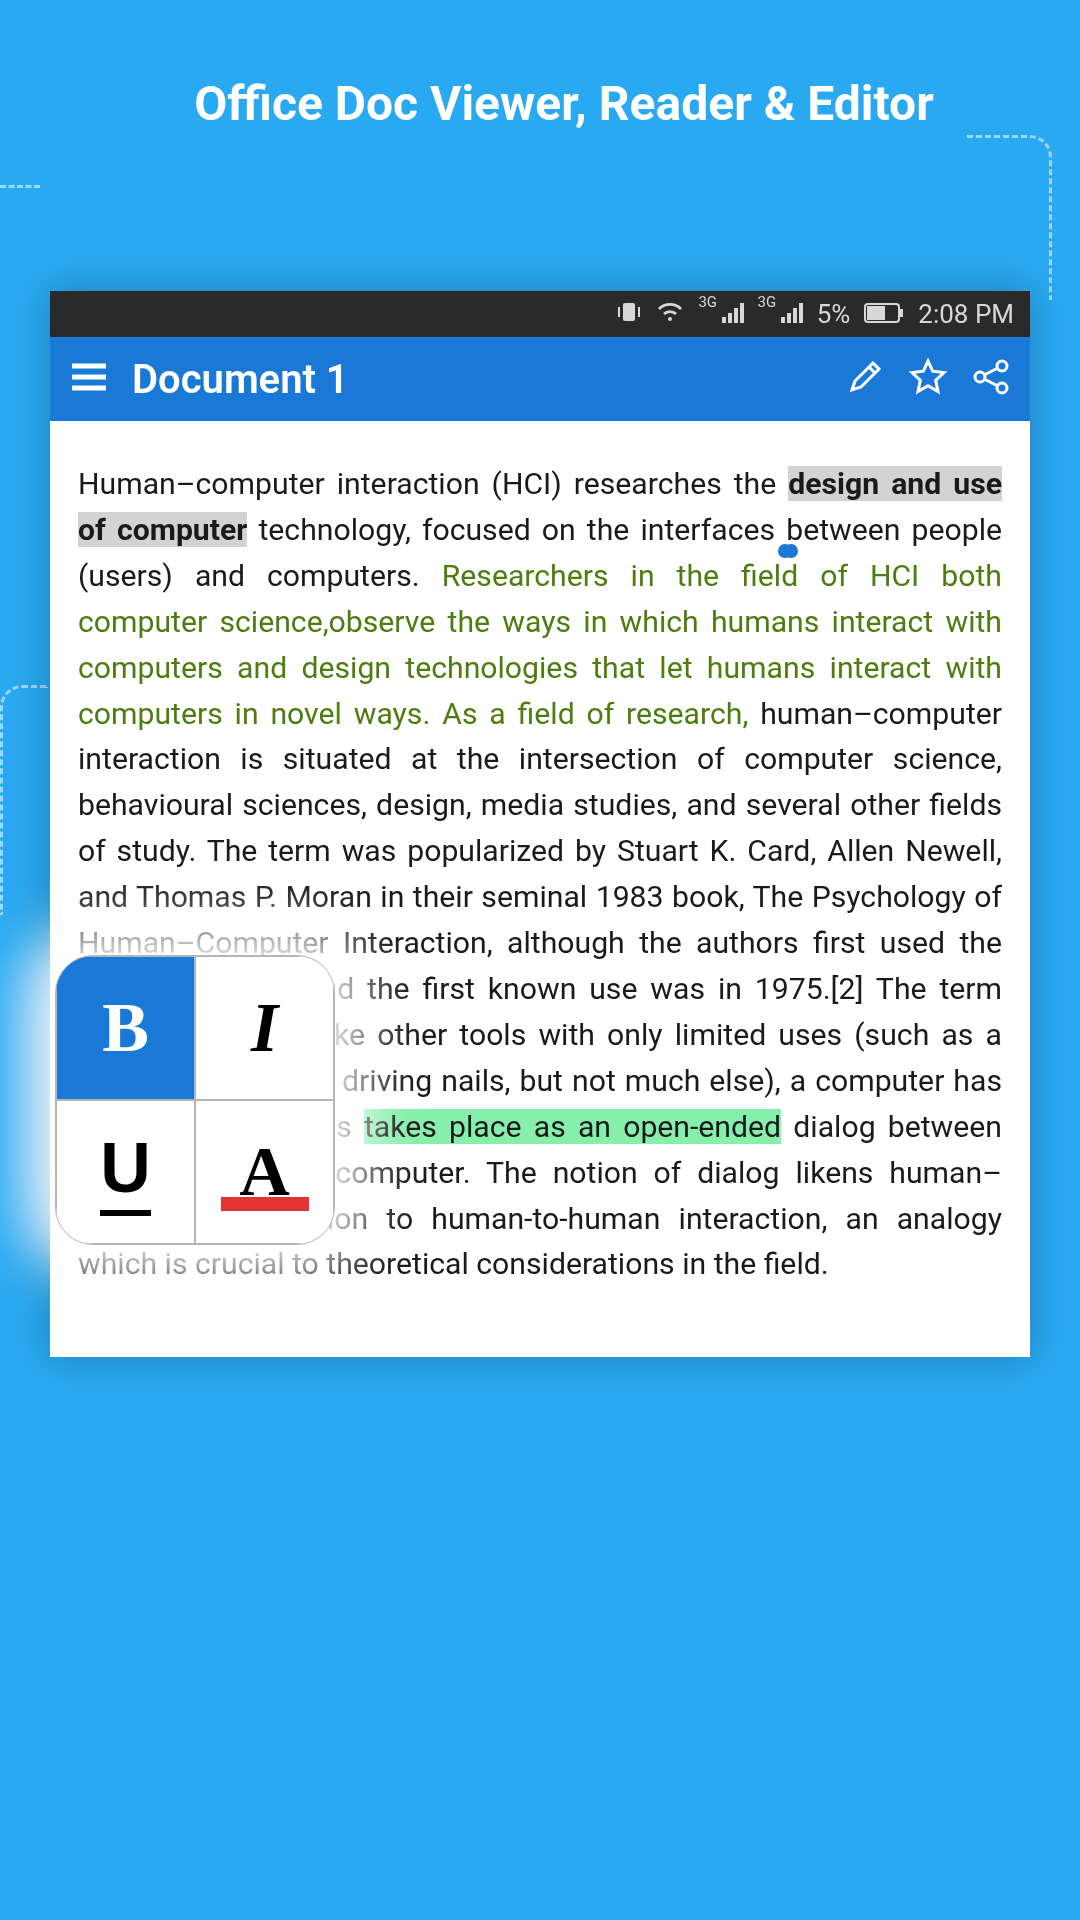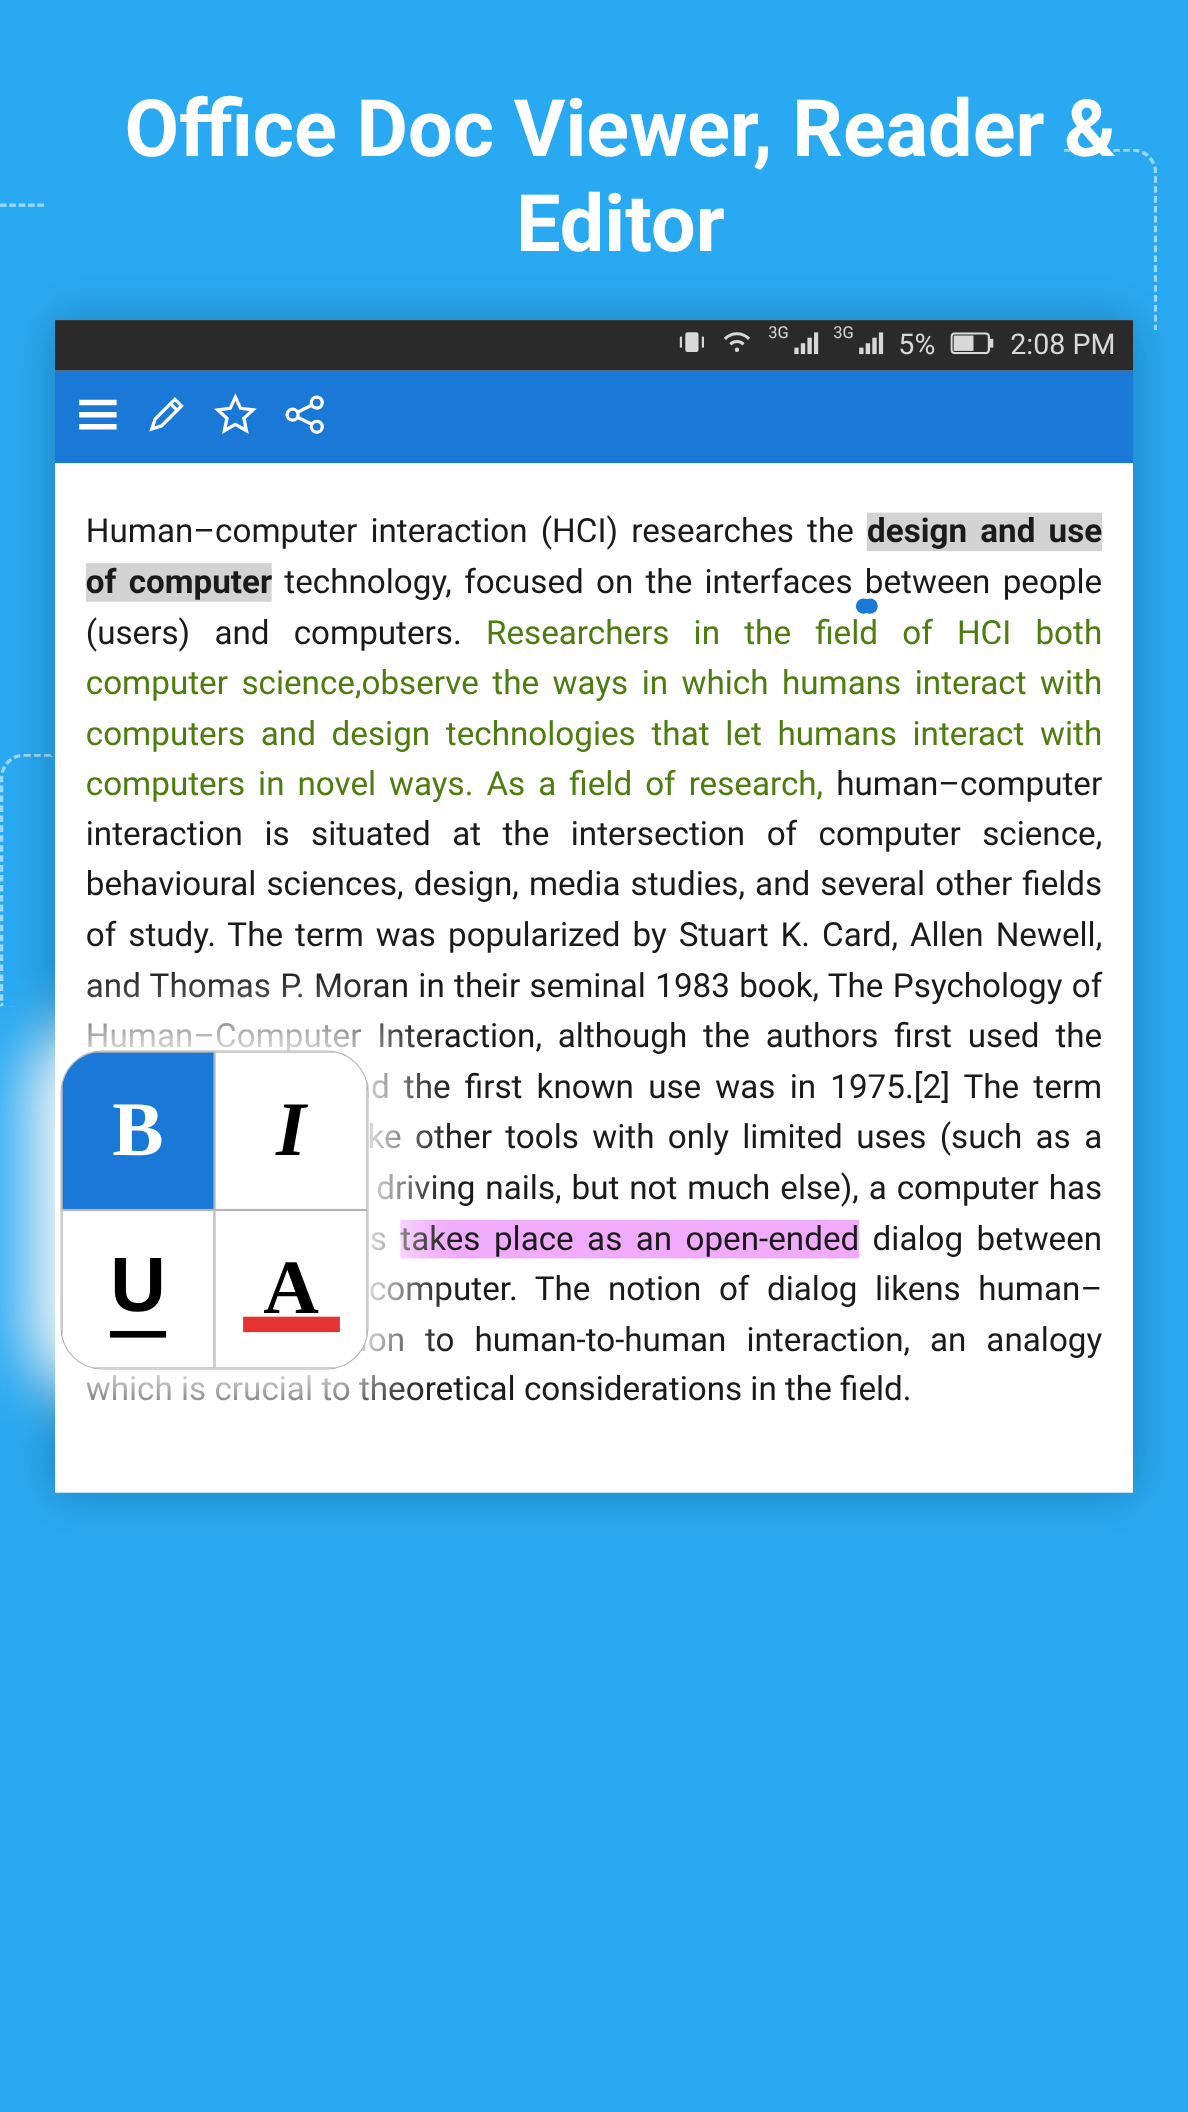--- a/index.html
+++ b/index.html
@@ -6,21 +6,21 @@
   body {
     width: 1080px;
     height: 1920px;
     background: #29a9f2;
     font-family: -apple-system, Roboto, Arial, sans-serif;
     position: relative;
     overflow: hidden;
   }
   .promo-title {
     color: #fff;
-    font-size: 72px;
+    font-size: 48px;
     font-weight: 700;
     text-align: center;
     padding: 75px 40px 40px;
     line-height: 1.2;
     margin-left: 48px;
   }
   
   .dash {
     position: absolute;
     border: 3px dashed rgba(255,255,255,.55);
@@ -85,21 +85,21 @@
   }
   .sel-handle {
     position: absolute;
     width: 14px; height: 14px;
     background: #1a78d6;
     border-radius: 50%;
   }
   .sel-start { left: -4px; bottom: -11px; }
   .sel-end   { right: -4px; bottom: -11px; }
   .red { color: #4d7c0f; }
-  .hi { background: #f0abfc; }
+  .hi { background: #86efac; }
   
   .palette {
     position: absolute;
     left: 55px; top: 955px;
     width: 280px; height: 290px;
     background: #fff;
     border: 1px solid #b5b5b5;
     border-radius: 38px;
     box-shadow: 0 0 55px 30px rgba(255,255,255,.95);
     display: grid;
@@ -181,20 +181,21 @@
   </div>
 
   <div class="appbar">
     <span>
       <svg width="38" height="30" viewBox="0 0 38 30">
           <line x1="2" y1="4" x2="36" y2="4" stroke-width="5"></line>
           <line x1="2" y1="15" x2="36" y2="15" stroke-width="5"></line>
           <line x1="2" y1="26" x2="36" y2="26" stroke-width="5"></line>
         </svg>
     </span>
+    <span class="title">Document 1</span>
     <span>
       <svg width="38" height="38" viewBox="0 0 38 38">
           <path d="M6 32l3-9L27 5l6 6L15 29l-9 3z"></path>
           <line x1="23" y1="9" x2="29" y2="15"></line>
         </svg>
     </span>
     <span>
       <svg width="40" height="40" viewBox="0 0 40 40">
           <path d="M20 4l4.7 10.2L36 15.6l-8.3 7.6L30 34.6 20 28.8 10 34.6l2.3-11.4L4 15.6l11.3-1.4z"></path>
         </svg>

